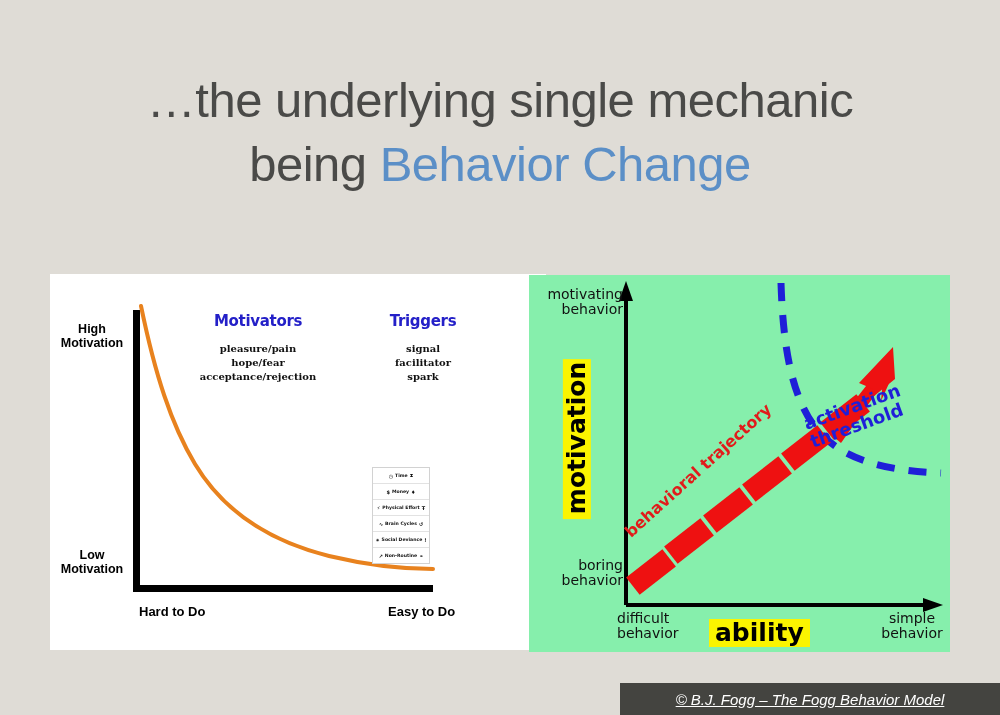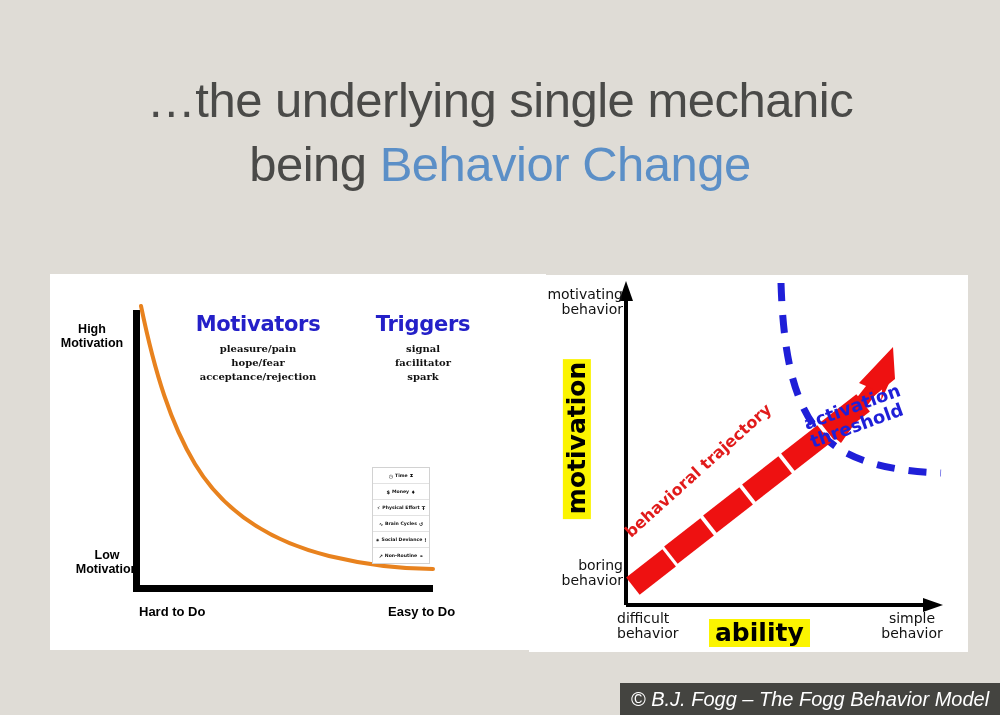--- a/index.html
+++ b/index.html
@@ -30,21 +30,21 @@
   }
   .slide-title .accent { color: #5b8fc7; }
 
   
   .panel {
     position: absolute;
     background: #ffffff;
     overflow: hidden;
   }
   #left-panel  { left: 50px;  top: 274px; width: 496px; height: 376px; }
-  #right-panel { left: 529px; top: 275px; width: 421px; height: 377px; background:#ffffff;padding-left:18px; }
+  #right-panel { left: 529px; top: 275px; width: 421px; height: 377px; background:#86efac; }
 
   
   .lc-axis-v {
     position: absolute;
     left: 83px; top: 36px;
     width: 7px; height: 282px;
     background: #000;
   }
   .lc-axis-h {
     position: absolute;
@@ -55,39 +55,39 @@
   .lc-ylabel {
     position: absolute;
     width: 78px;
     text-align: center;
     font-size: 12.5px;
     font-weight: bold;
     color: #000;
     line-height: 14px;
   }
   #lc-high { left: 3px; top: 48px; }
-  #lc-low  { left: 3px; top: 274px; margin-left: 15px; }
+  #lc-low  { left: 3px; top: 274px; }
   .lc-xlabel {
     position: absolute;
     font-size: 13px;
     font-weight: bold;
     color: #000;
     top: 330px;
   }
   #lc-hard { left: 89px; }
   #lc-easy { left: 307px; margin-left: 31px; }
 
   .lc-curve { position: absolute; left: 83px; top: 30px; }
 
   .lc-head {
     position: absolute;
     font-family: "DejaVu Sans", sans-serif;
     font-weight: bold;
     color: #2420c8;
-    font-size: 21px;
+    font-size: 15px;
     text-align: center;
     letter-spacing: -0.3px;
   }
   #lc-motivators { left: 128px; top: 38px; width: 160px; }
   #lc-triggers   { left: 318px; top: 38px; width: 110px; }
   #lc-ability    { left: 268px; top: 163px; width: 166px; font-size: 19.5px; }
 
   .lc-sub {
     position: absolute;
     font-family: "DejaVu Serif", serif;
@@ -190,26 +190,27 @@
   }
   .rc-svg { position: absolute; left: 0; top: 0; }
 
   
   #caption-bar {
     position: absolute;
     left: 620px; top: 683px;
     width: 380px; height: 32px;
     background: #444440;
     color: #ffffff;
-    font-size: 20px;
+    font-size: 15px;
     font-style: italic;
     display: flex;
     align-items: center;
     justify-content: center;
     font-family: "Liberation Sans", sans-serif;
+    text-decoration: underline;
   }
 </style>
 </head>
 <body>
 
 <div class="slide-title">
   <div>…the underlying single mechanic</div>
   <div>
     <span>being </span><span class="accent">Behavior Change</span>
   </div>

